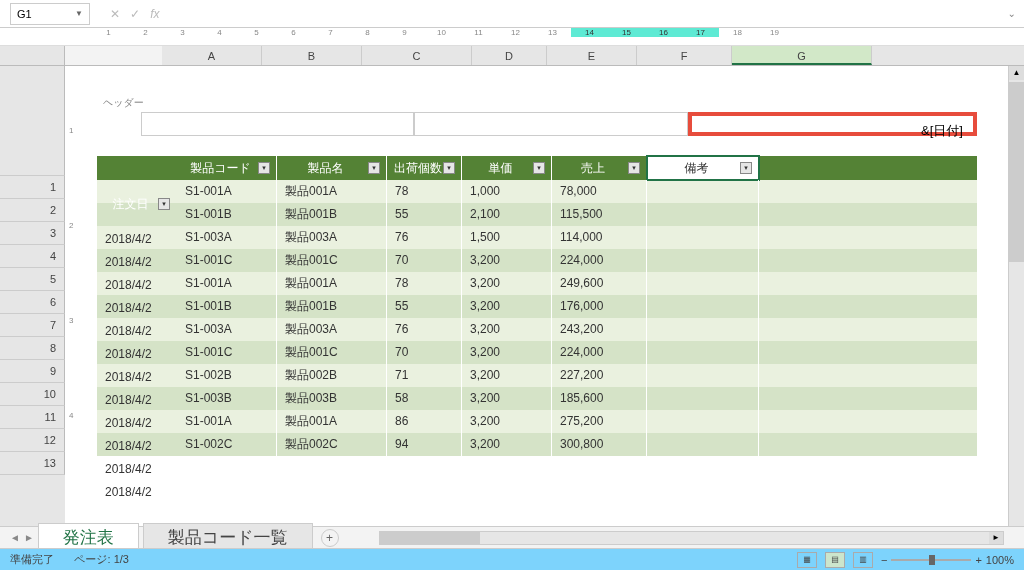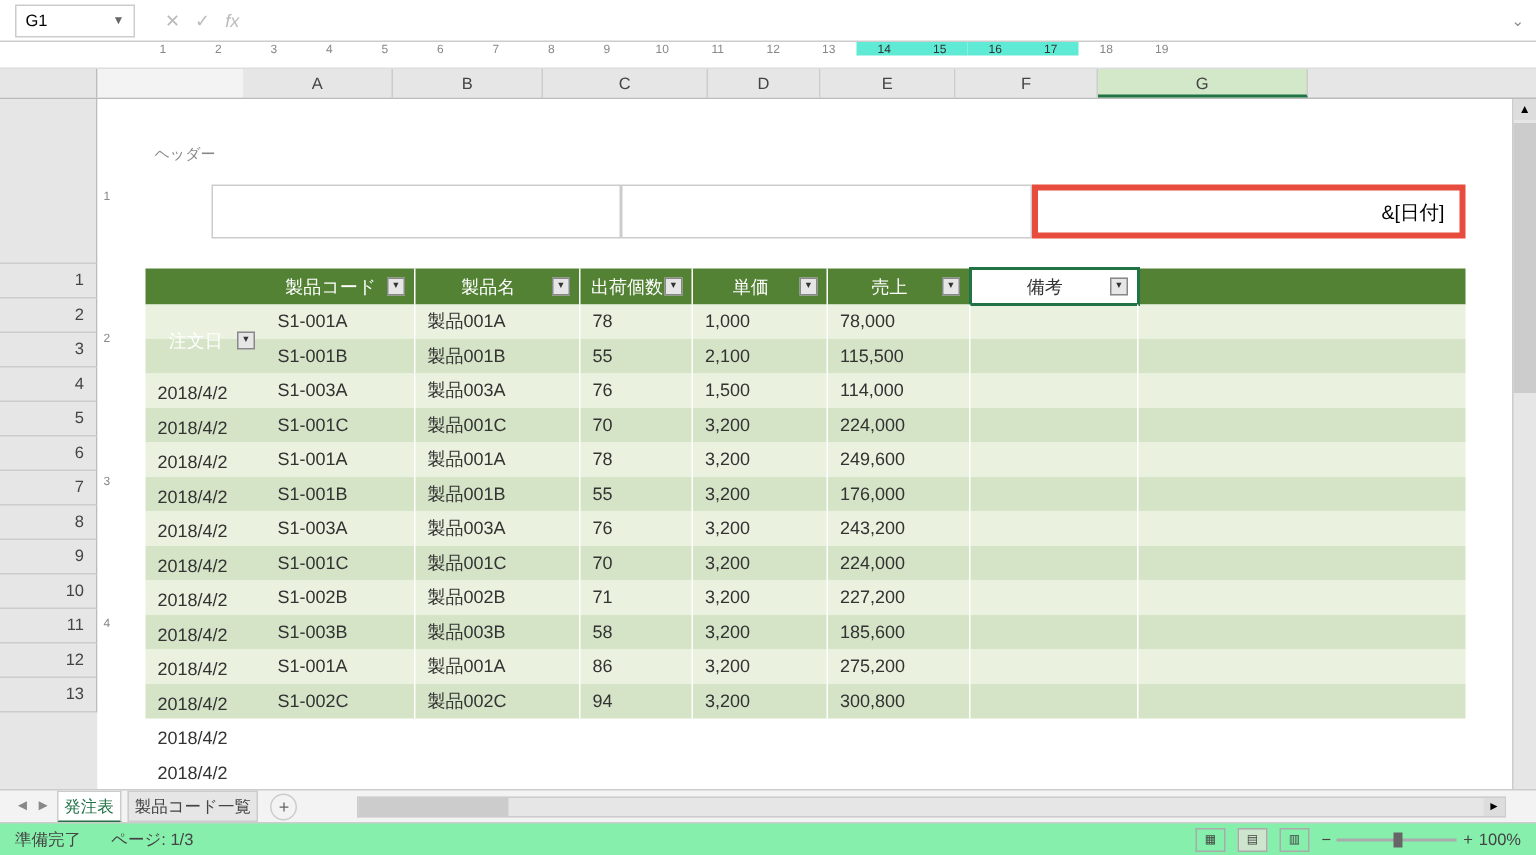--- a/index.html
+++ b/index.html
@@ -26,21 +26,21 @@
 .main { display: flex; height: 462px; background: #fff; }
 .row-hdrs { width: 65px; background: #e6e6e6; }
 .row-hdrs .rh { height: 23px; line-height: 23px; text-align: right; padding-right: 8px; font-size: 11px; border-bottom: 1px solid #ccc; border-right: 1px solid #bbb; color: #444; }
 .row-hdrs .rh.top { height: 110px; border-bottom: 1px solid #ccc; }
 
 .vruler { width: 20px; background: #fff; position: relative; }
 .vr { font-size: 8px; color: #888; text-align: center; position: absolute; left: 4px; }
 
 .page { background: #fff; margin-left: 12px; width: 880px; padding: 30px 0 0 0; position: relative; }
 .hdr-label { font-size: 10px; color: #888; padding-left: 6px; }
-.hdr-boxes { display: flex; height: 36px; margin-top: 13px; padding-left: 44px; }
+.hdr-boxes { display: flex; height: 24px; margin-top: 2px; padding-left: 44px; }
 .hb { border: 1px solid #ccc; flex: 1; }
 .hb.right { border: 4px solid #e74c3c; text-align: right; padding: 6px 10px 0 0; font-size: 13px; }
 
 .table { margin-top: 20px; }
 .thead { display: flex; background: #548235; color: #fff; height: 24px; }
 .th { border-right: 1px solid #fff; line-height: 24px; padding: 0 6px; font-size: 12px; display: flex; justify-content: space-between; align-items: center; text-align: center; }
 .th .fbtn { width: 12px; height: 12px; background: #e6e6e6; border: 1px solid #888; font-size: 7px; display: flex; align-items: center; justify-content: center; color: #333; }
 .th.sel { outline: 2px solid #217346; outline-offset: -1px; background: #fff; color: #333; }
 .trow { display: flex; height: 23px; }
 .trow.odd { background: #eaf1df; }
@@ -52,28 +52,28 @@
 .c-code { width: 100px; }
 .c-name { width: 110px; }
 .c-qty { width: 75px; }
 .c-price { width: 90px; }
 .c-sales { width: 95px; }
 .c-note { width: 112px; }
 
 .tabs { position: absolute; bottom: 22px; left: 0; right: 0; height: 22px; background: #f3f3f3; border-top: 1px solid #ccc; display: flex; align-items: center; }
 .tab-nav { display: flex; gap: 4px; margin-left: 10px; color: #888; }
 .tab-nav span { font-size: 10px; }
-.tab { padding: 2px 4px; font-size: 11px; border: 1px solid #ccc; background: #e6e6e6; margin-left: 4px; color: #444; }
+.tab { padding: 2px 24px; font-size: 17px; border: 1px solid #ccc; background: #e6e6e6; margin-left: 4px; color: #444; }
 .tab.active { background: #fff; border-bottom: 2px solid #217346; color: #217346; }
 .add-tab { margin-left: 8px; width: 18px; height: 18px; border: 1px solid #ccc; border-radius: 50%; text-align: center; line-height: 16px; font-size: 12px; color: #666; }
 .hscroll { flex: 1; margin: 0 20px 0 40px; height: 14px; background: #e6e6e6; border: 1px solid #ccc; position: relative; }
 .hscroll .thumb { position: absolute; left: 0; width: 100px; height: 100%; background: #ccc; }
 .hscroll .arr { position: absolute; width: 14px; height: 12px; background: #ddd; text-align: center; font-size: 8px; line-height: 12px; }
 
-.status { position: absolute; bottom: 0; left: 0; right: 0; height: 22px; background: #86efac; border-top: 1px solid #ccc; display: flex; align-items: center; padding: 0 10px; font-size: 11px; color: #444; }
+.status { position: absolute; bottom: 0; left: 0; right: 0; height: 22px; background: #7dd3fc; border-top: 1px solid #ccc; display: flex; align-items: center; padding: 0 10px; font-size: 11px; color: #444; }
 .status .right { margin-left: auto; display: flex; align-items: center; gap: 8px; }
 .view-btn { width: 20px; height: 16px; border: 1px solid #aaa; font-size: 8px; text-align: center; line-height: 14px; }
 .view-btn.active { background: #cce5cc; }
 .zoom { display: flex; align-items: center; gap: 4px; }
 .zoom .track { width: 80px; height: 2px; background: #aaa; position: relative; }
 .zoom .thumb { position: absolute; left: 38px; top: -4px; width: 6px; height: 10px; background: #666; }
 
 .vscroll { position: absolute; right: 0; top: 66px; width: 16px; height: 460px; background: #e6e6e6; border-left: 1px solid #ccc; }
 .vscroll .arr { height: 14px; text-align: center; font-size: 8px; line-height: 14px; background: #ddd; }
 .vscroll .thumb { margin-top: 2px; height: 180px; background: #ccc; }

